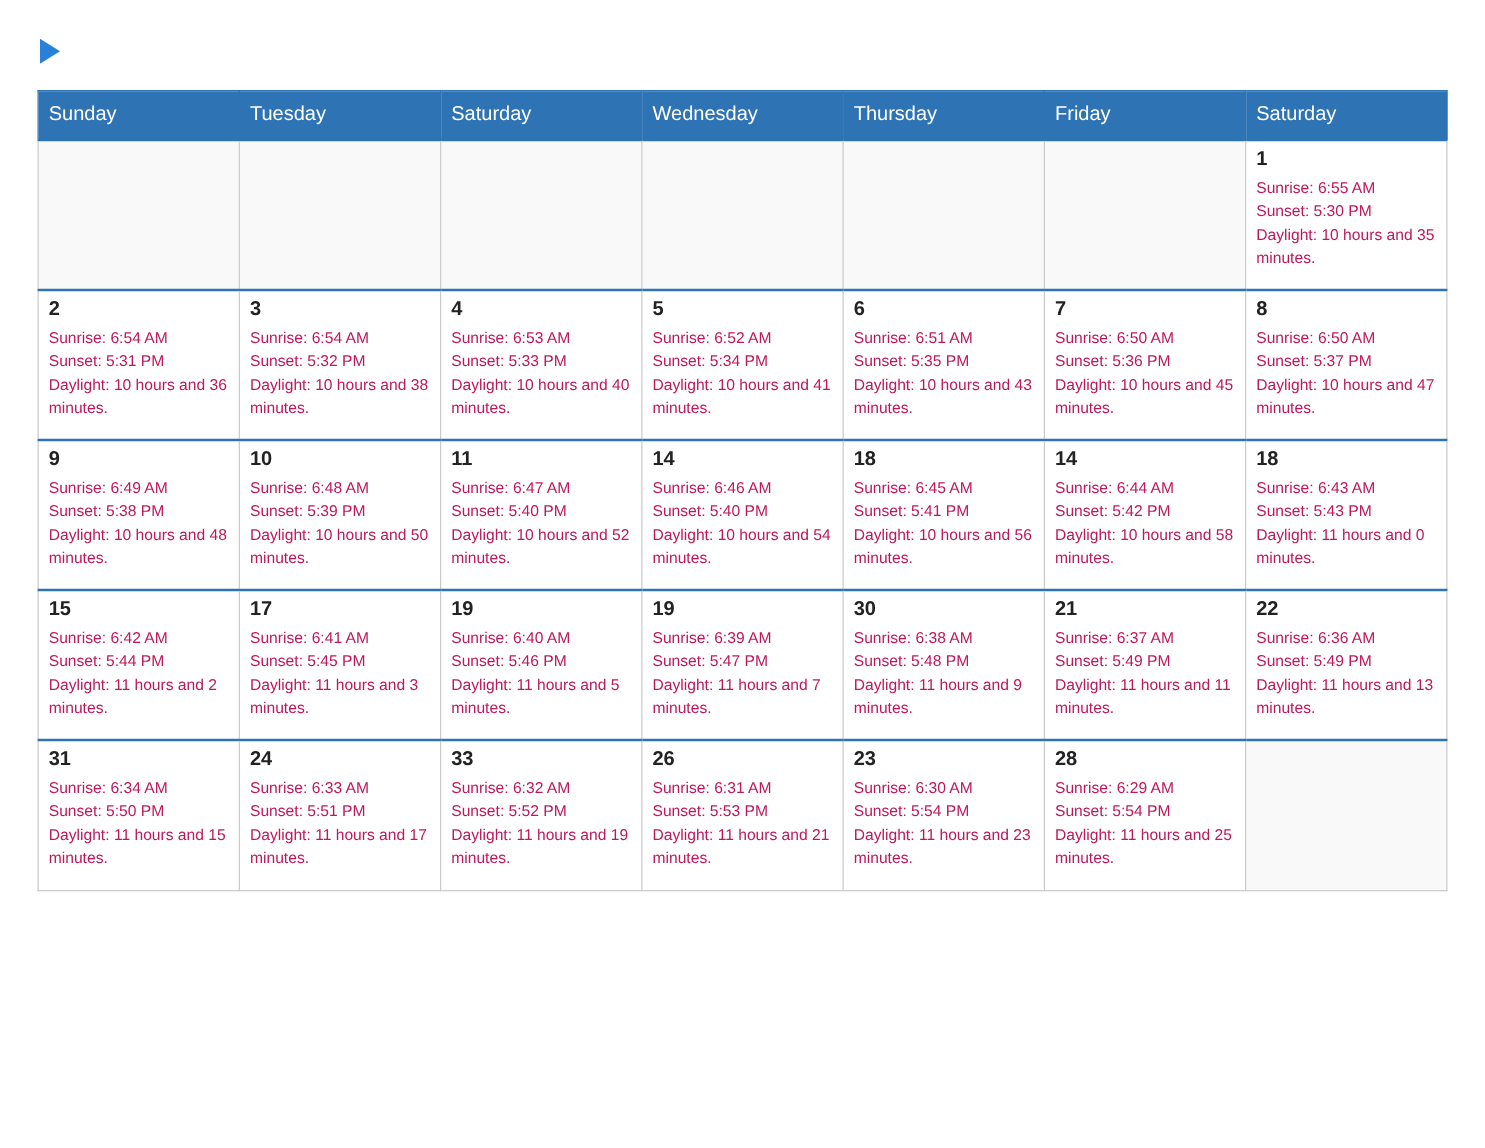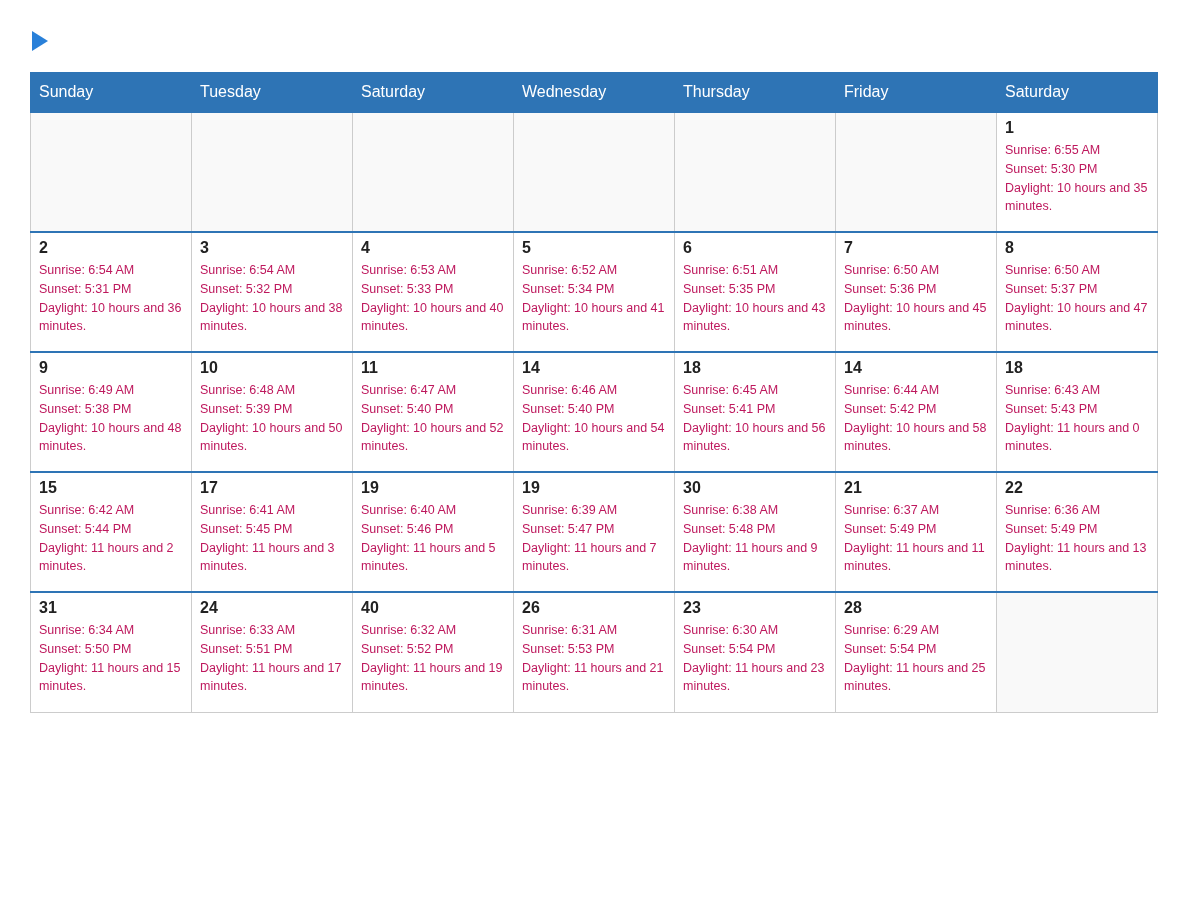--- a/index.html
+++ b/index.html
@@ -214,21 +214,21 @@
       <tr>
         <td>
           <span class="day-number">31</span>
           <div class="day-info">Sunrise: 6:34 AM<br>Sunset: 5:50 PM<br>Daylight: 11 hours and 15 minutes.</div>
         </td>
         <td>
           <span class="day-number">24</span>
           <div class="day-info">Sunrise: 6:33 AM<br>Sunset: 5:51 PM<br>Daylight: 11 hours and 17 minutes.</div>
         </td>
         <td>
-          <span class="day-number">40</span>
+          <span class="day-number">33</span>
           <div class="day-info">Sunrise: 6:32 AM<br>Sunset: 5:52 PM<br>Daylight: 11 hours and 19 minutes.</div>
         </td>
         <td>
           <span class="day-number">26</span>
           <div class="day-info">Sunrise: 6:31 AM<br>Sunset: 5:53 PM<br>Daylight: 11 hours and 21 minutes.</div>
         </td>
         <td>
           <span class="day-number">23</span>
           <div class="day-info">Sunrise: 6:30 AM<br>Sunset: 5:54 PM<br>Daylight: 11 hours and 23 minutes.</div>
         </td>

